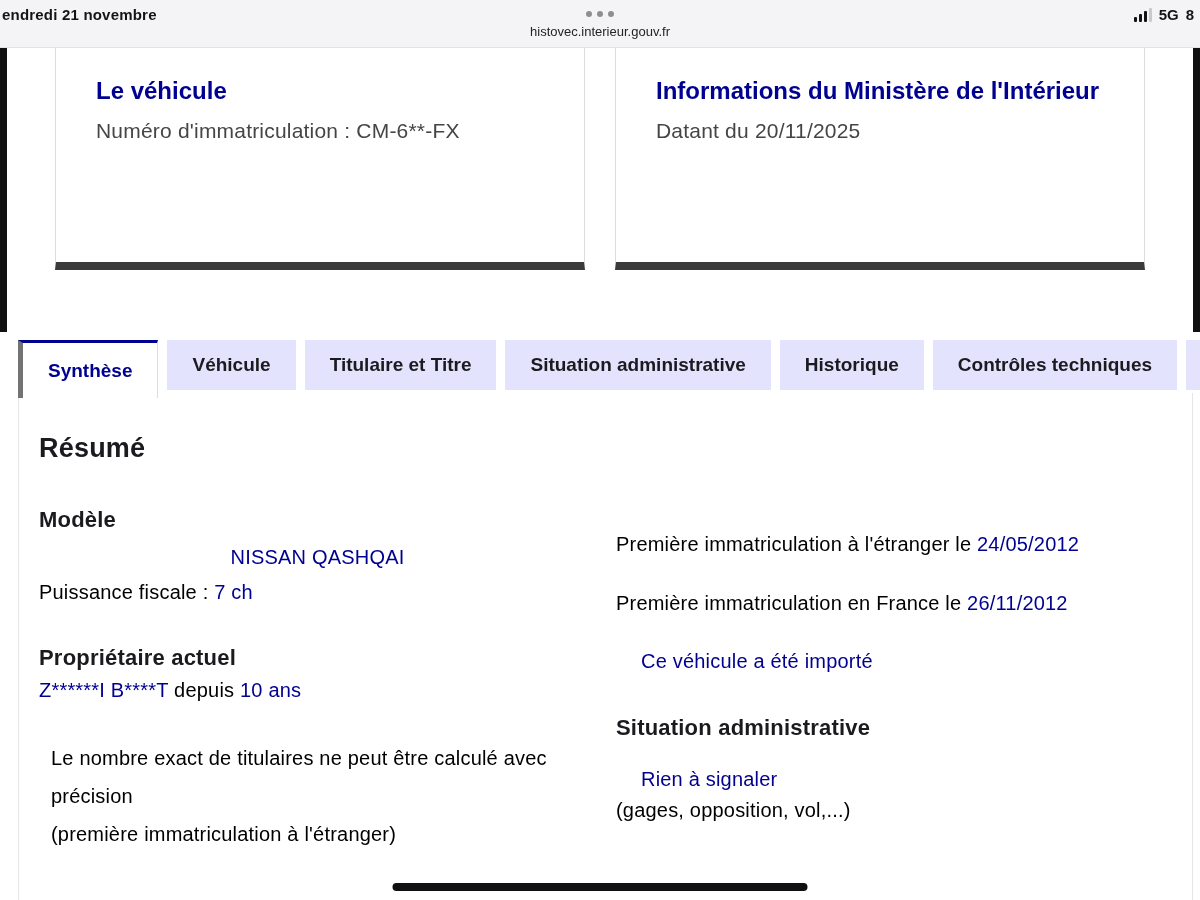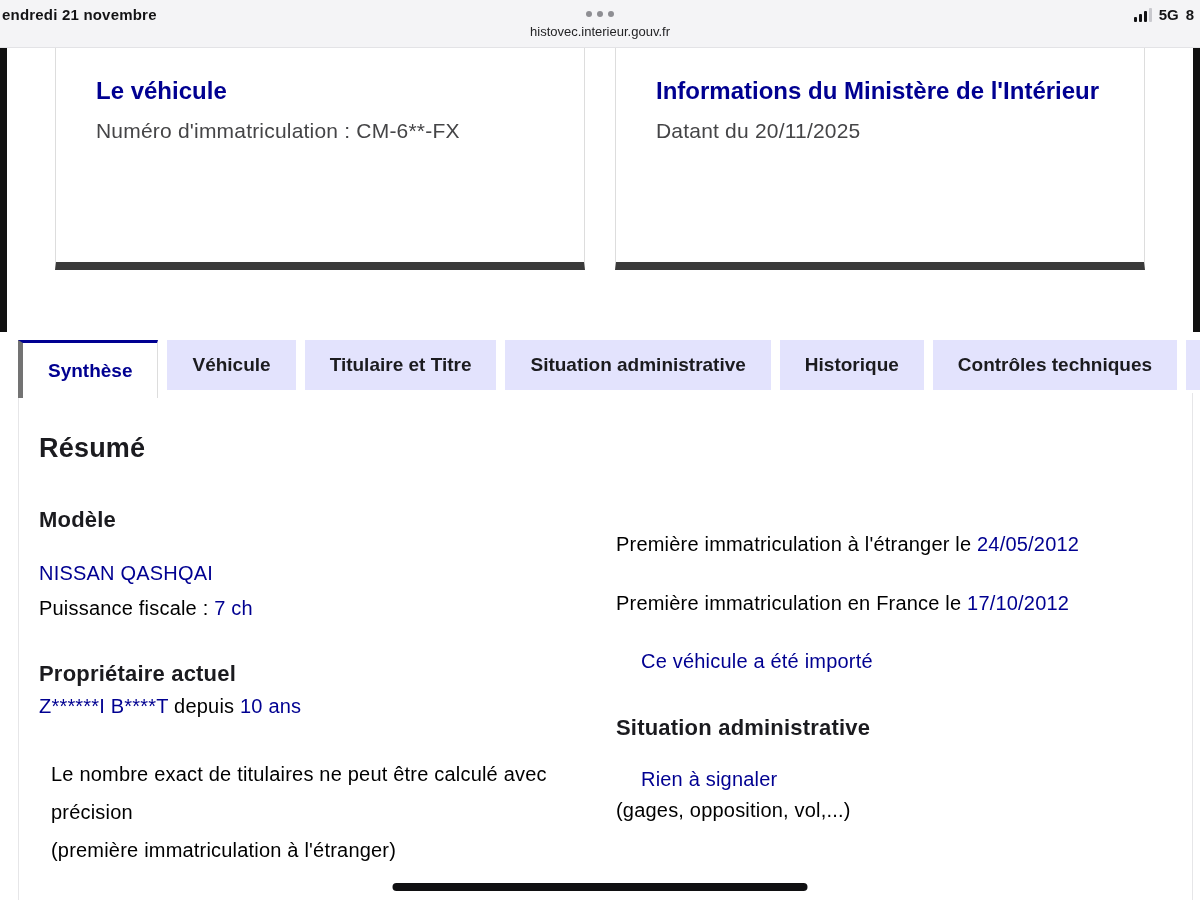--- a/index.html
+++ b/index.html
@@ -44,21 +44,21 @@
   .panel { position:absolute; left:18px; top:393px; width:1175px; height:520px; background:#fff;
     border-left:1px solid #e6e6e8; border-right:1px solid #e6e6e8; padding:40px 20px 0 20px; }
   .panel-title { font-size:27px; font-weight:bold; color:#1b1b1f; letter-spacing:.2px; }
   .cols { display:grid; grid-template-columns:557px 1fr; column-gap:20px; margin-top:42px; }
   .sec-h { font-size:22px; font-weight:bold; color:#1b1b1f; line-height:28px; letter-spacing:.2px; }
   .t-blue { color:#000091; }
   .t-gray { color:#000000; }
   .line { font-size:20px; line-height:26px; letter-spacing:.2px; }
   .indent { padding-left:25px; }
 
-  .model-name { margin-top:26px; }
+  .model-name { margin-top:10px;text-align:center; }
   .fiscal-line { margin-top:9px; }
   .owner-h { margin-top:39px; }
   .owner-line { margin-top:5px; }
   .owner-note { margin-top:36px; max-width:545px; line-height:38px;margin-left:12px; }
   .reg-abroad { margin-top:25px; }
   .reg-france { margin-top:33px; }
   .reg-imported { margin-top:32px; }
   .admin-h { margin-top:40px; }
   .admin-status { margin-top:24px; }
   .admin-details { margin-top:4px; line-height:28px; }
@@ -129,21 +129,21 @@
         <div class="line owner-line"><span class="t-blue">Z******I B****T</span><span class="t-gray"> depuis </span><span class="t-blue">10 ans</span></div>
 
         <div class="line t-gray owner-note">
           <div>Le nombre exact de titulaires ne peut être calculé avec précision</div>
           <div>(première immatriculation à l'étranger)</div>
         </div>
       </div>
 
       <div>
         <div class="line reg-abroad"><span class="t-gray">Première immatriculation à l'étranger le </span><span class="t-blue">24/05/2012</span></div>
-        <div class="line reg-france"><span class="t-gray">Première immatriculation en France le </span><span class="t-blue">17/10/2012</span></div>
+        <div class="line reg-france"><span class="t-gray">Première immatriculation en France le </span><span class="t-blue">26/11/2012</span></div>
         <div class="line t-blue indent reg-imported">Ce véhicule a été importé</div>
 
         <div class="sec-h admin-h">Situation administrative</div>
         <div class="line t-blue indent admin-status">Rien à signaler</div>
         <div class="line t-gray admin-details">(gages, opposition, vol,...)</div>
       </div>
     </div>
   </div>
 
   <div class="home-indicator"></div>

